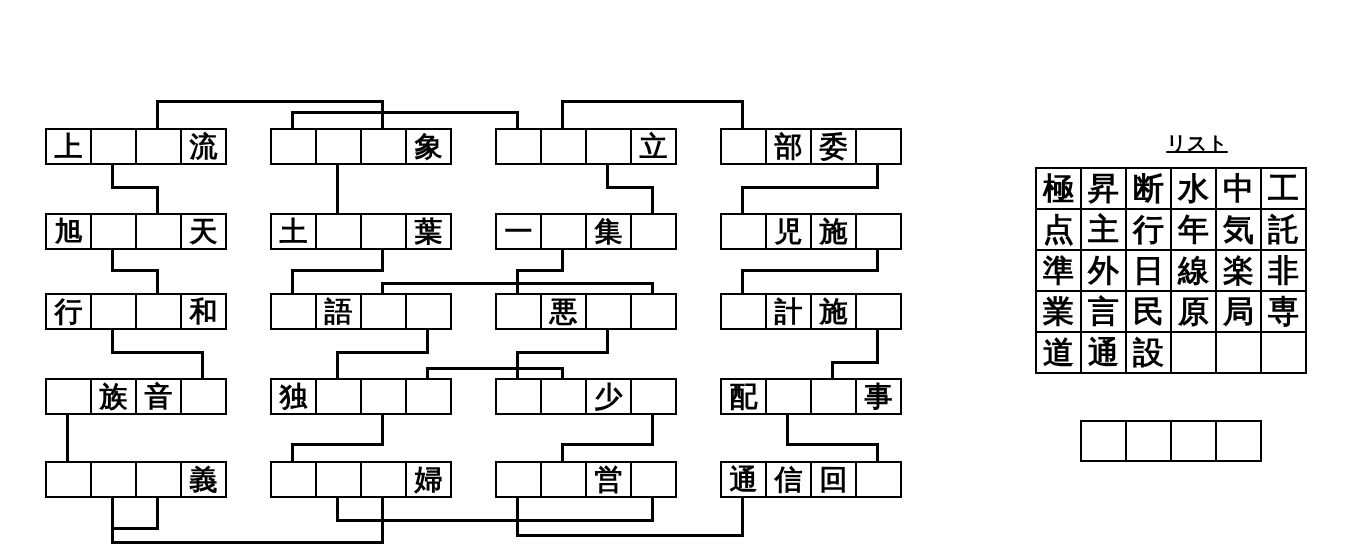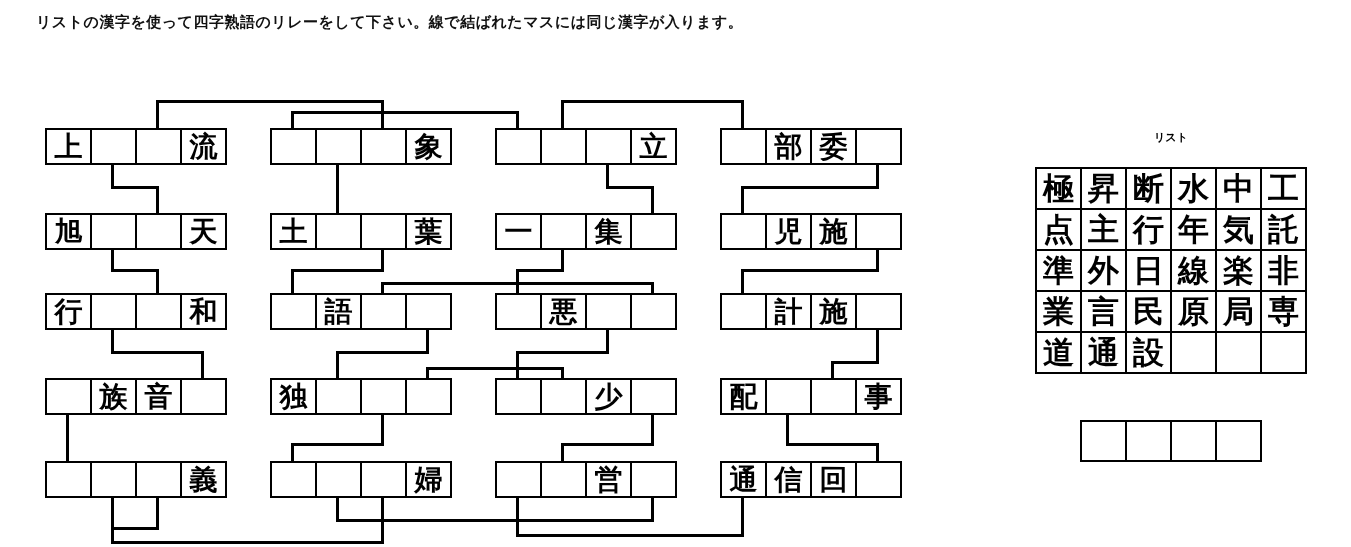--- a/index.html
+++ b/index.html
@@ -8,34 +8,33 @@
   .stage{position:absolute;left:0;top:0;width:1351px;height:547px;}
   .instr{position:absolute;left:36px;font-size:15px;font-weight:bold;color:#111;
          letter-spacing:0.5px;white-space:nowrap;}
   #instr1{top:13px;}
   #instr2{top:51px;}
   .wordbox{position:absolute;display:flex;border:1px solid #000;background:#fff;}
   .cell{width:43px;height:33px;border:1px solid #000;display:flex;align-items:center;
         justify-content:center;font-size:28px;font-weight:bold;line-height:33px;
         overflow:hidden;background:#fff;}
   .line{position:absolute;background:#000;}
-  .list-title{position:absolute;left:1035px;top:130px;width:272px;text-align:center;
-              font-size:11px;font-weight:bold;}
+  .list-title{position:absolute;left:1061px;top:130px;width:272px;text-align:center;
+              font-size:20px;font-weight:bold;text-decoration:underline;}
   #list-table{position:absolute;left:1035px;top:167px;border:1px solid #000;background:#fff;}
   .list-row{display:flex;}
   .list-cell{width:43px;height:39px;border:1px solid #000;display:flex;align-items:center;
              justify-content:center;font-size:31px;font-weight:bold;background:#fff;}
   #answer{position:absolute;left:1080px;top:420px;display:flex;border:1px solid #000;background:#fff;}
   .ans-cell{width:43px;height:38px;border:1px solid #000;background:#fff;}
 </style>
 </head>
 <body>
 
 <div class="stage">
-  <div class="instr" id="instr1">リストの漢字を使って四字熟語のリレーをして下さい。線で結ばれたマスには同じ漢字が入ります。</div>
 
   <div id="grid">
       <div class="wordbox" style="left: 45px; top: 128px;">
         <div class="cell">上</div>
         <div class="cell"></div>
         <div class="cell"></div>
         <div class="cell">流</div>
       </div>
       <div class="wordbox" style="left: 270px; top: 128px;">
         <div class="cell"></div>

